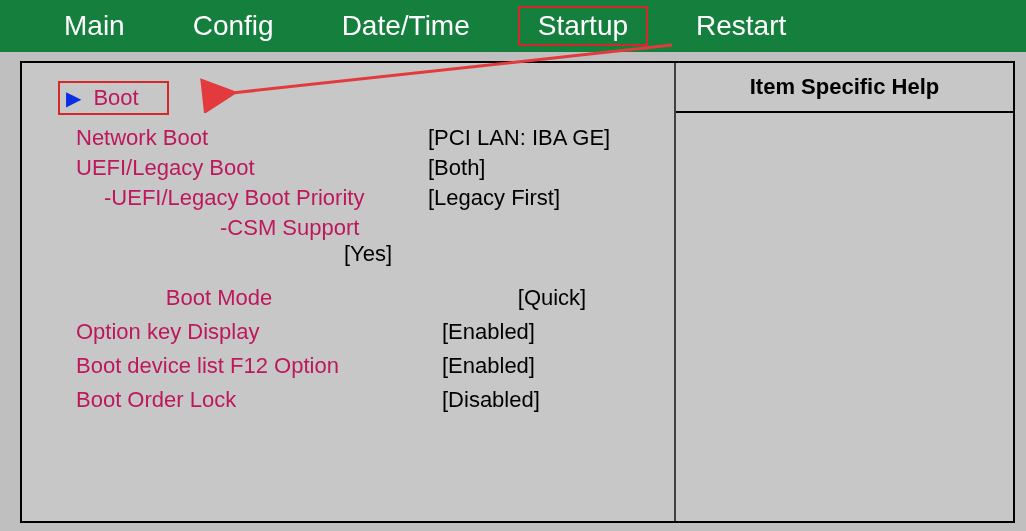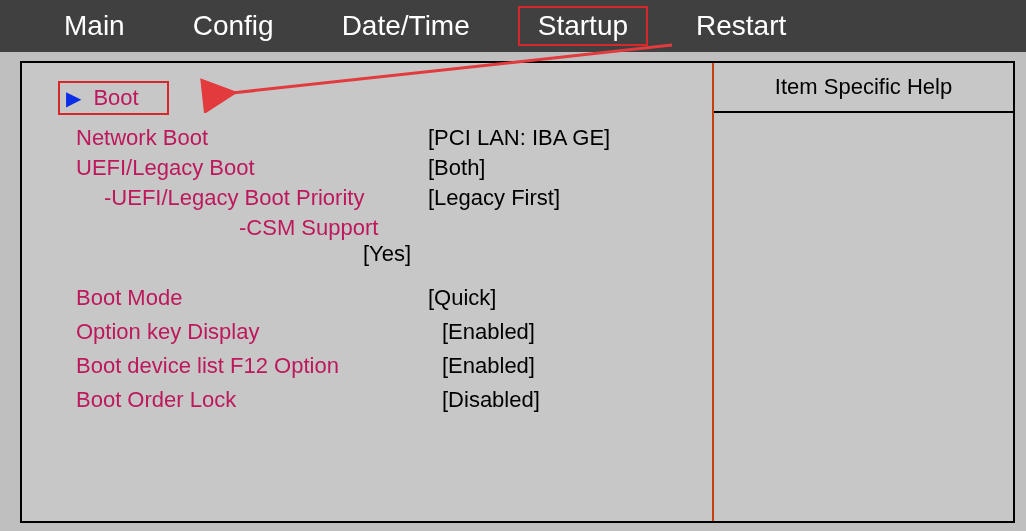--- a/index.html
+++ b/index.html
@@ -5,21 +5,21 @@
     * { box-sizing: border-box; margin: 0; padding: 0; }
     body {
       width: 1026px;
       height: 531px;
       background: #bfbfbf;
       font-family: "Segoe UI", Arial, sans-serif;
       overflow: hidden;
       position: relative;
     }
     .menubar {
-      background: #404040;
+      background: #15803d;
       height: 52px;
       display: flex;
       align-items: center;
       padding: 0 30px;
       gap: 0;
     }
     .menu-item {
       color: #fff;
       font-size: 28px;
       font-weight: 400;
@@ -41,22 +41,23 @@
       background: #c7c7c7;
       border: 2px solid #000;
       display: flex;
     }
     .main-panel {
       flex: 1;
       padding: 18px 14px 10px 30px;
       position: relative;
     }
     .help-panel {
-      width: 301px;
-      border-left: 2px solid #c2410c;
+      width: 339px;
+      border-left: 2px solid #404040;
+      font-weight: bold;
     }
     .help-title {
       height: 50px;
       border-bottom: 2px solid #000;
       display: flex;
       align-items: center;
       justify-content: center;
       font-size: 22px;
       color: #000;
     }
@@ -131,21 +132,21 @@
       <span class="label indent1">-UEFI/Legacy Boot Priority</span>
       <span class="value">[Legacy First]</span>
     </div>
     <div class="row" style="margin-left:24px;flex-direction:column;">
       <span class="label indent1">-CSM Support</span>
       <span class="value">[Yes]</span>
     </div>
 
     <div class="spacer"></div>
 
-    <div class="row" style="margin-left:24px; margin-bottom:8px;">
+    <div class="row" style="margin-left:40px; margin-bottom:8px;justify-content:center;">
       <span class="label">Boot Mode</span>
       <span class="value">[Quick]</span>
     </div>
     <div class="row" style="margin-left:24px; margin-bottom:8px;">
       <span class="label">Option key Display</span>
       <span class="value" style="margin-left:14px">[Enabled]</span>
     </div>
     <div class="row" style="margin-left:24px; margin-bottom:8px;">
       <span class="label">Boot device list F12 Option</span>
       <span class="value" style="margin-left:14px">[Enabled]</span>

